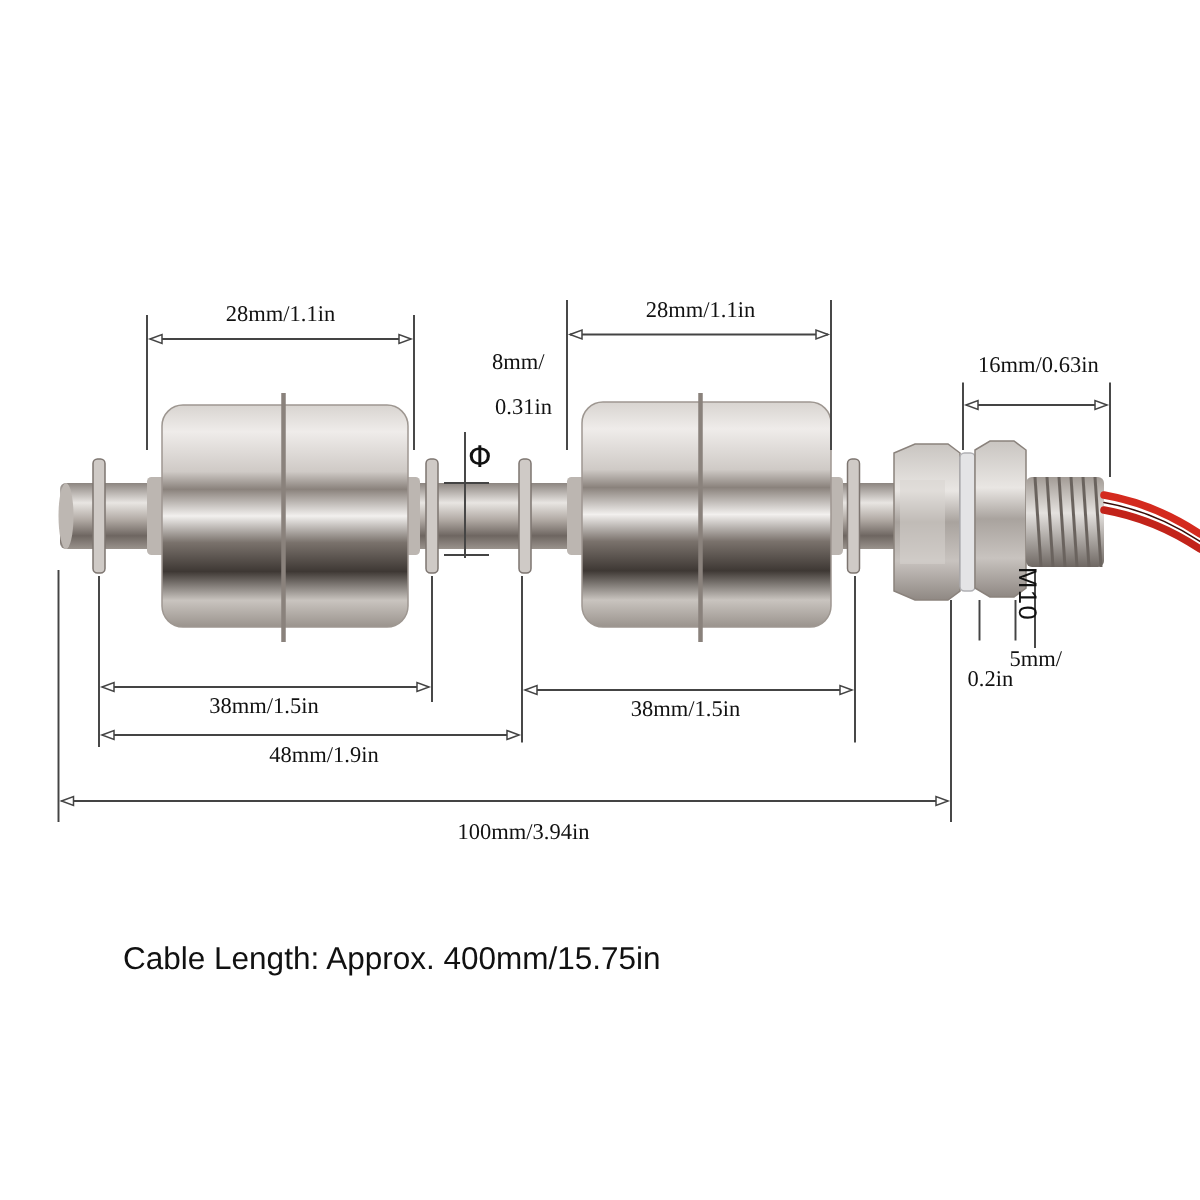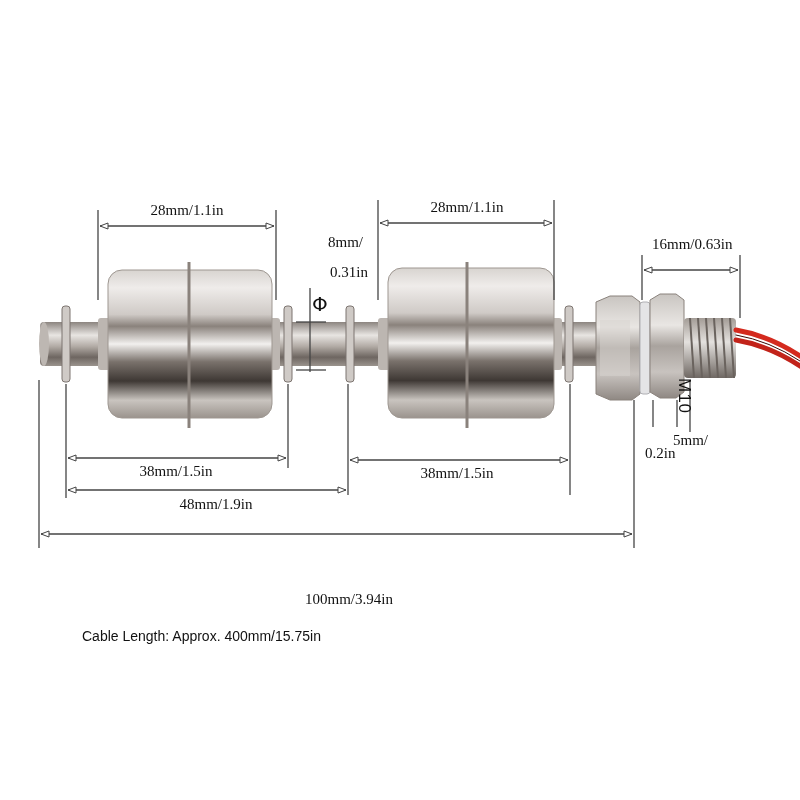--- a/index.html
+++ b/index.html
@@ -2,21 +2,21 @@
 <html><head>
 <meta charset="utf-8">
 <style>
   html, body { margin: 0; padding: 0; background: #ffffff; }
   body { width: 800px; height: 800px; position: relative; overflow: hidden; font-family: "Liberation Sans", sans-serif; }
   #diagram { position: absolute; left: 0; top: 0; width: 800px; height: 800px; }
   .lbl { position: absolute; font-family: Liberation Serif, serif; font-size: 15px; color: #111; white-space: nowrap; line-height: 1; }
   .lbl-c { transform: translateX(-50%); }
   .m10 { position: absolute; left: 694px; top: 378px; font-size: 17px; color: #111; transform: rotate(90deg); transform-origin: left top; font-family: "Liberation Sans", sans-serif; letter-spacing: 1px; }
   .phi { position: absolute; left: 312px; top: 292px; font-size: 20px; color: #111; font-family: "DejaVu Sans", sans-serif; }
-  .note { position: absolute; left: 82px; top: 628px; font-size: 14px; color: #111; font-family: "Liberation Sans", sans-serif; }
+  .note { position: absolute; left: 82px; top: 628px; font-size: 21px; color: #111; font-family: "Liberation Sans", sans-serif; }
 </style>
 </head>
 <body>
 
 <svg id="diagram" viewBox="0 0 800 800" xmlns="http://www.w3.org/2000/svg">
   <defs>
     <linearGradient id="steelV" x1="0" y1="0" x2="0" y2="1">
       <stop offset="0" stop-color="#d8d4d0"></stop>
       <stop offset="0.12" stop-color="#efecea"></stop>
       <stop offset="0.3" stop-color="#cfcac6"></stop>
@@ -163,14 +163,14 @@
 <div class="lbl" style="left:302px; top:235px;margin-left:26px;">8mm/</div>
 <div class="lbl" style="left:302px; top:265px;margin-left:28px;">0.31in</div>
 <div class="phi">Φ</div>
 <div class="lbl" style="left:652px; top:237px;">16mm/0.63in</div>
 <div class="m10">M10</div>
 <div class="lbl" style="left:673px; top:433px;">5mm/</div>
 <div class="lbl" style="left:645px; top:446px;">0.2in</div>
 <div class="lbl lbl-c" style="left:176px; top:464px;">38mm/1.5in</div>
 <div class="lbl lbl-c" style="left:457px; top:466px;">38mm/1.5in</div>
 <div class="lbl lbl-c" style="left:216px; top:497px;">48mm/1.9in</div>
-<div class="lbl lbl-c" style="left:349px; top:548px;margin-top:44px;">100mm/3.94in</div>
+<div class="lbl lbl-c" style="left:349px; top:548px;">100mm/3.94in</div>
 <div class="note">Cable Length: Approx. 400mm/15.75in</div>
 
 </body></html>

